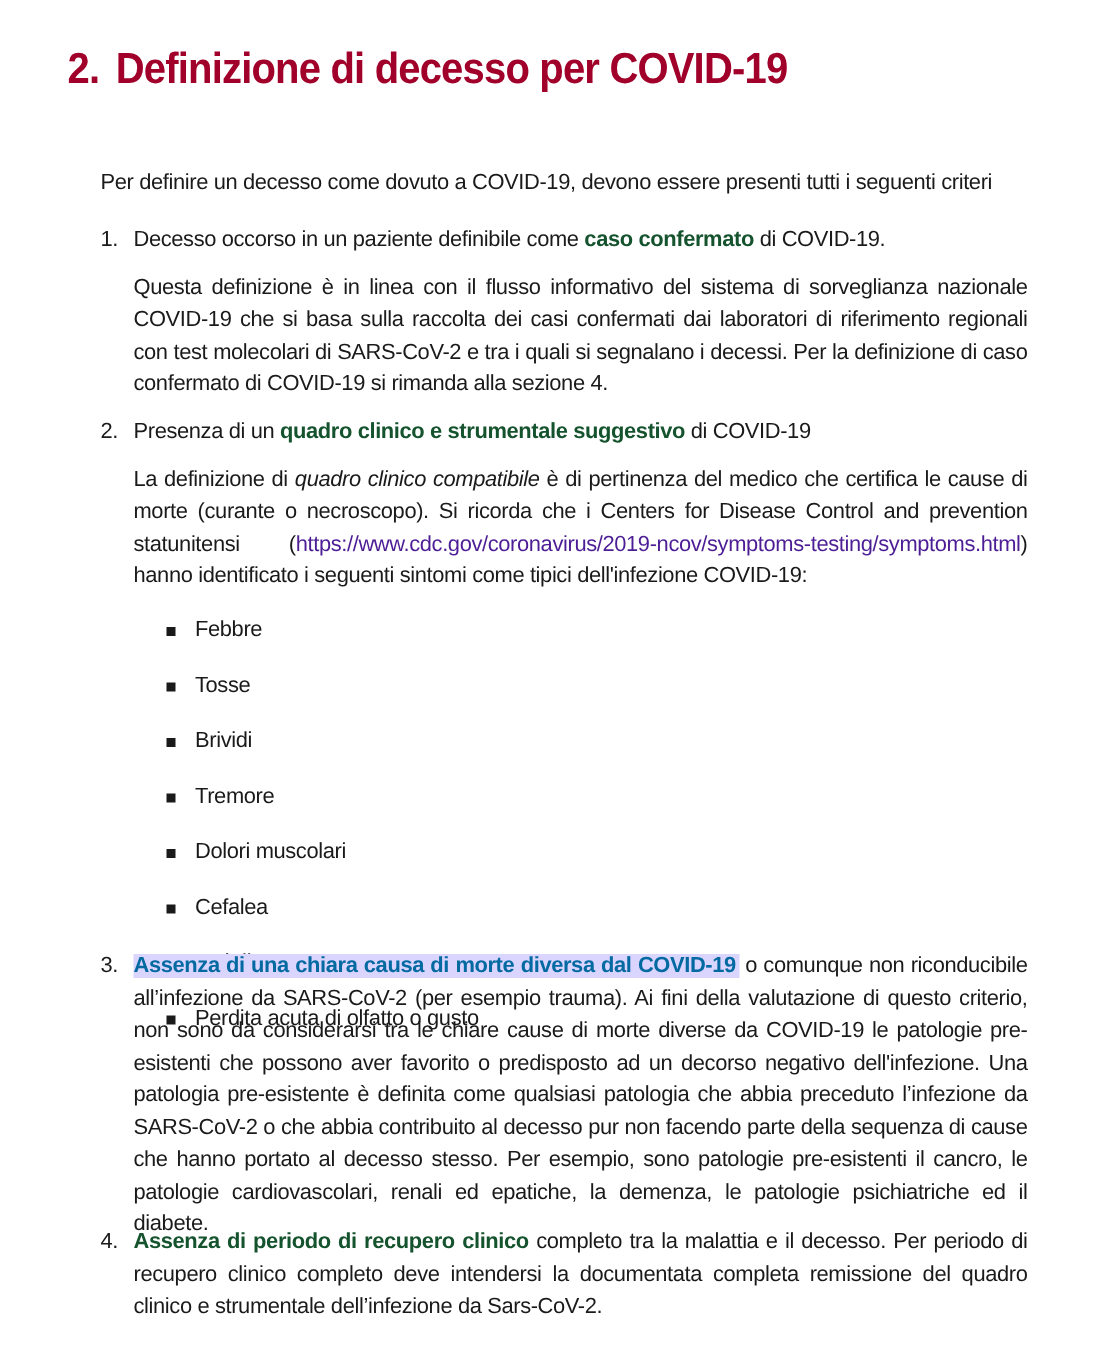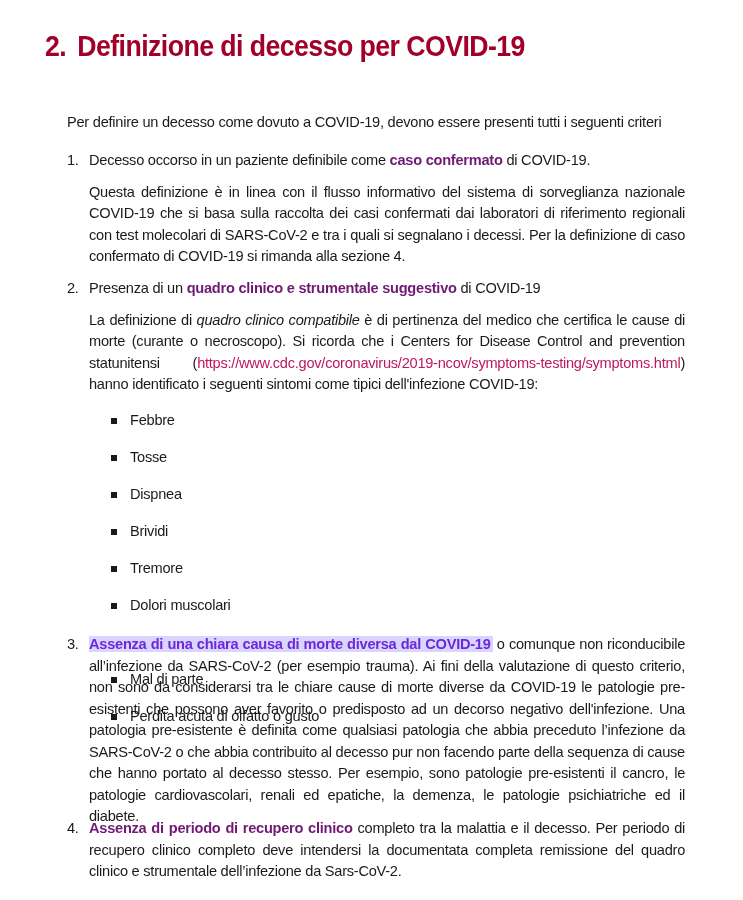--- a/index.html
+++ b/index.html
@@ -13,23 +13,23 @@
     letter-spacing: -0.6px; transform: scaleX(0.92); transform-origin: left top;
     white-space: nowrap;
   }
   .title .num { margin-right: 12px; }
   .text { font-size: 14.6px; line-height: 21.5px; letter-spacing: -0.25px; }
   .intro { position: absolute; left: 67px; top: 112px; white-space: nowrap; }
   .item { position: absolute; left: 67px; width: 618px; }
   .item .n { position: absolute; left: 0; top: 0; }
   .item .body { margin-left: 22px; text-align: justify; }
   .item .sub { margin-left: 22px; margin-top: 10px; text-align: justify; }
-  .red { color: #701a75; font-weight: bold; }
-  .link { color: #be185d; }
-  .hl { background: #d9d5ff; color: #6d28d9; font-weight: bold; padding: 0 2px 0 0; }
+  .red { color: #14532d; font-weight: bold; }
+  .link { color: #4c1d95; }
+  .hl { background: #d9d5ff; color: #0369a1; font-weight: bold; padding: 0 2px 0 0; }
   em { font-style: italic; }
   ul.sym { list-style: none; margin: 8px 0 0 0; padding: 0; position: relative; left: 44px; }
   ul.sym li { position: relative; padding-left: 19px; height: 25px; line-height: 25px; margin-top: 12px; }
   ul.sym li .bullet {
     position: absolute; left: 0; top: 10px; width: 6px; height: 6px; background: #1a1a1a;
   }
 </style>
 </head>
 <body>
 
@@ -45,21 +45,20 @@
   <div class="sub">Questa definizione è in linea con il flusso informativo del sistema di sorveglianza nazionale COVID-19 che si basa sulla raccolta dei casi confermati dai laboratori di riferimento regionali con test molecolari di SARS-CoV-2 e tra i quali si segnalano i decessi. Per la definizione di caso confermato di COVID-19 si rimanda alla sezione 4.</div>
 </div>
 
 <div class="text item" style="top:278px;">
   <span class="n">2.</span>
   <div class="body"><span>Presenza di un </span><span class="red">quadro clinico e strumentale suggestivo</span><span> di COVID-19</span></div>
   <div class="sub"><span>La definizione di </span><em>quadro clinico compatibile</em><span> è di pertinenza del medico che certifica le cause di morte (curante o necroscopo). Si ricorda che i Centers for Disease Control and prevention statunitensi (</span><a class="link">https://www.cdc.gov/coronavirus/2019-ncov/symptoms-testing/symptoms.html</a><span>) hanno identificato i seguenti sintomi come tipici dell'infezione COVID-19:</span></div>
   <ul class="sym" id="symptom-list">
       <li><span class="bullet"></span><span>Febbre</span></li>
       <li><span class="bullet"></span><span>Tosse</span></li>
-      <li><span class="bullet"></span><span>Dispnea</span></li>
       <li><span class="bullet"></span><span>Brividi</span></li>
       <li><span class="bullet"></span><span>Tremore</span></li>
       <li><span class="bullet"></span><span>Dolori muscolari</span></li>
       <li><span class="bullet"></span><span>Cefalea</span></li>
       <li><span class="bullet"></span><span>Mal di parte</span></li>
       <li><span class="bullet"></span><span>Perdita acuta di olfatto o gusto</span></li>
     </ul>
 </div>
 
 <div class="text item" style="top:634px;">

